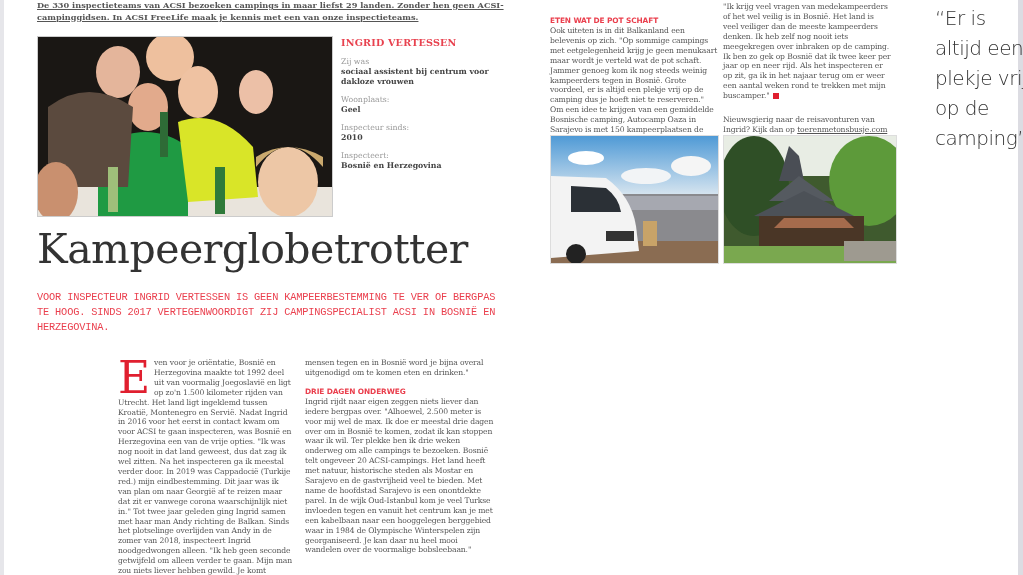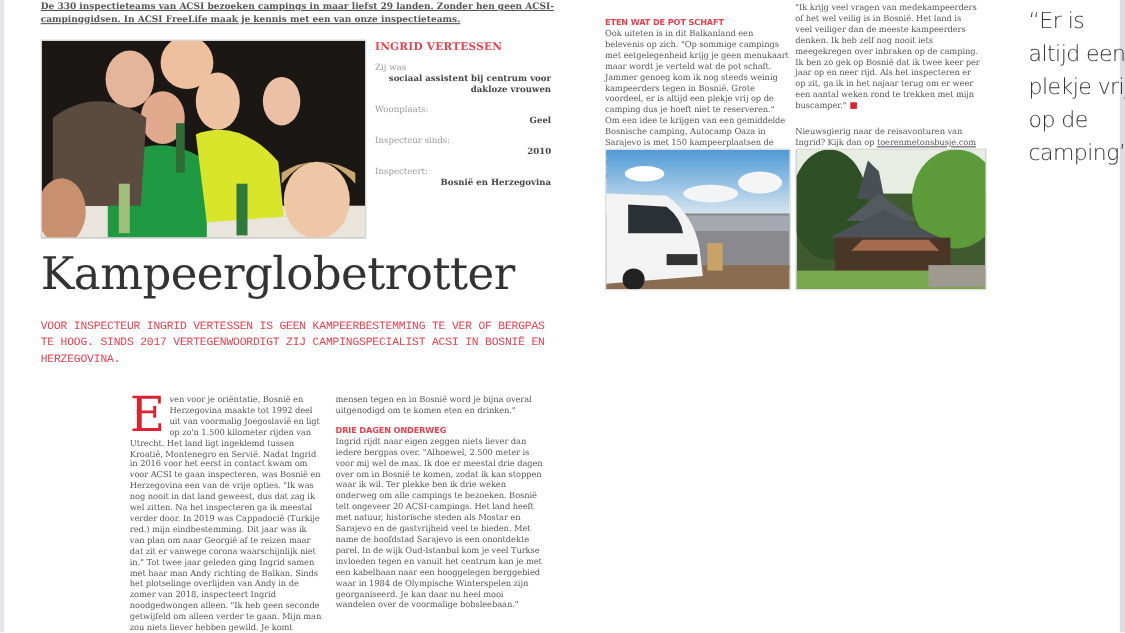--- a/index.html
+++ b/index.html
@@ -6,21 +6,21 @@
   body { width:1023px; height:575px; overflow:hidden; background:#ffffff; position:relative; font-family:"DejaVu Serif", serif; color:#444; }
   .edge-left { position:absolute; left:0; top:0; width:4px; height:575px; background:#e6e6ea; }
   .edge-right { position:absolute; left:1018px; top:0; width:5px; height:575px; background:#dcdce2; }
   .abs { position:absolute; }
 
   .intro { left:37px; top:0px; width:480px; font-size:8.2px; line-height:11.5px; font-weight:bold; color:#555;text-decoration:underline; }
   .photo-main { left:37px; top:36px; width:294px; height:179px; overflow:hidden; border:1px solid #ccc; }
   .profile { left:341px; top:37px; width:160px; }
   .profile .name { font-size:9.6px; font-weight:bold; color:#e8424f; letter-spacing:0.2px; margin-bottom:9px; }
   .profile .lbl { font-size:7.8px; color:#999; line-height:10px; }
-  .profile .val { font-size:7.8px; font-weight:bold; color:#444; line-height:10px; margin-bottom:8px;text-align:right; }
+  .profile .val { font-size:7.8px; font-weight:bold; color:#444; line-height:10px; margin-bottom:8px; }
 
   .title { left:37px; top:225px; font-size:41px; color:#333; font-family:"DejaVu Serif", serif; font-weight:normal; letter-spacing:-0.5px; }
   .lead { left:37px; top:290px; width:460px; font-family:Liberation Mono, monospace; font-size:10.3px; line-height:15px; color:#ea3f4d; text-transform:uppercase; letter-spacing:-0.15px; }
 
   .col { font-size:7.6px; line-height:9.9px; color:#555; letter-spacing:-0.1px; }
   .col p { margin:0; }
   .col1 { left:118px; top:358px; width:175px; }
   .col2 { left:305px; top:358px; width:190px; }
   .dropcap { float:left; font-size:44px; line-height:38px; color:#e01f2f; margin:1px 4px 0 0; font-family:"DejaVu Serif", serif; }
   .sub { font-family:"DejaVu Sans", sans-serif; font-size:7.4px; font-weight:bold; color:#ea3f4d; margin-top:9px; line-height:10px; }

